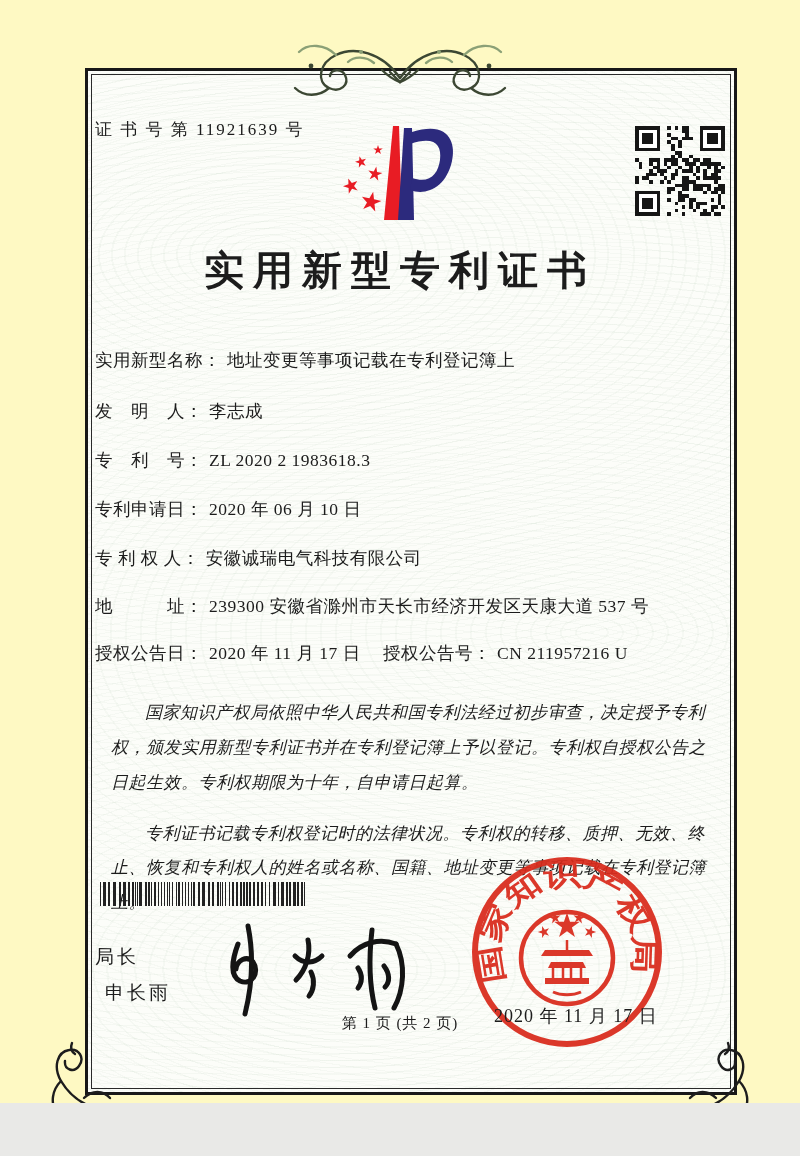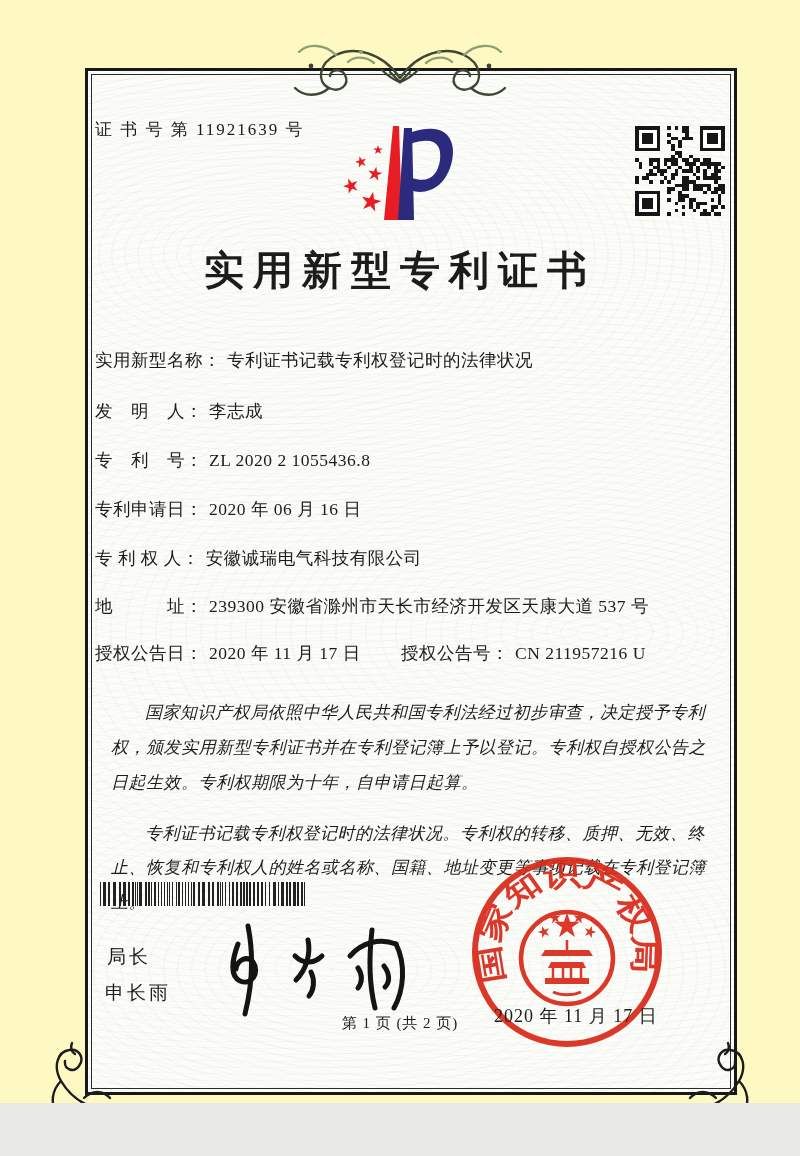--- a/index.html
+++ b/index.html
@@ -21,21 +21,21 @@
   .frame::after{content:"";position:absolute;inset:3px;border:1px solid #2a2a2a;}
   .abs{position:absolute;}
   .cert-number{left:95px;top:118px;font-size:17px;letter-spacing:2px;}
   .title{left:0;top:243px;width:800px;text-align:center;font-size:40px;font-weight:700;letter-spacing:9px;}
   .field{left:95px;font-size:17.5px;white-space:nowrap;}
   .field .lbl{letter-spacing:.5px;}
   .field .val{margin-left:6px;letter-spacing:.5px;}
   .paras{left:95px;top:680px;width:642px;font-size:17px;line-height:2.05;
          font-style:italic;letter-spacing:.5px;}
   .paras p{margin:16px;text-indent:2em;}
-  .sig-title{left:95px;top:944px;font-family:"Liberation Sans","DejaVu Sans",sans-serif;font-size:19px;letter-spacing:3px;margin-left:12px;}
+  .sig-title{left:95px;top:944px;font-family:"Liberation Sans","DejaVu Sans",sans-serif;font-size:19px;letter-spacing:3px;}
   .sig-name{left:105px;top:980px;font-family:"Liberation Sans","DejaVu Sans",sans-serif;font-size:19px;letter-spacing:3px;}
   .seal-date{left:494px;top:1004px;font-size:18px;letter-spacing:1px;z-index:6;}
   .page-num{left:0;top:1014px;width:800px;text-align:center;font-size:15px;letter-spacing:1px;}
   .back-note{left:0;top:1107px;width:800px;text-align:center;font-size:17px;font-style:italic;letter-spacing:2px;}
   svg{display:block;}
 </style>
 </head>
 <body>
 
 <div class="page">
@@ -271,41 +271,41 @@
       <rect x="19" y="1" width="5" height="5" fill="#fff"></rect>
       <rect x="20" y="2" width="3" height="3"></rect>
       <rect x="0" y="18" width="7" height="7"></rect>
       <rect x="1" y="19" width="5" height="5" fill="#fff"></rect>
       <rect x="2" y="20" width="3" height="3"></rect>
     </svg>
 
   <div class="abs title">实用新型专利证书</div>
 
   <div class="abs field" style="top:348px">
-    <span class="lbl">实用新型名称：</span><span class="val">专利证书记载专利权登记时的法律状况</span>
+    <span class="lbl">实用新型名称：</span><span class="val">地址变更等事项记载在专利登记簿上</span>
   </div>
   <div class="abs field" style="top:399px">
     <span class="lbl">发　明　人：</span><span class="val">李志成</span>
   </div>
   <div class="abs field" style="top:448px">
-    <span class="lbl">专　利　号：</span><span class="val">ZL 2020 2 1055436.8</span>
+    <span class="lbl">专　利　号：</span><span class="val">ZL 2020 2 1983618.3</span>
   </div>
   <div class="abs field" style="top:497px">
-    <span class="lbl">专利申请日：</span><span class="val">2020 年 06 月 16 日</span>
+    <span class="lbl">专利申请日：</span><span class="val">2020 年 06 月 10 日</span>
   </div>
   <div class="abs field" style="top:546px">
     <span class="lbl">专 利 权 人：</span><span class="val">安徽诚瑞电气科技有限公司</span>
   </div>
   <div class="abs field" style="top:594px">
     <span class="lbl">地　　　址：</span><span class="val">239300  安徽省滁州市天长市经济开发区天康大道 537 号</span>
   </div>
   <div class="abs field" style="top:641px">
     <span class="lbl">授权公告日：</span><span class="val">2020 年 11 月 17 日</span>
   </div>
-  <div class="abs field" style="top:641px;left:401px">
+  <div class="abs field" style="top:641px;left:383px">
     <span class="lbl">授权公告号：</span><span class="val">CN 211957216 U</span>
   </div>
 
   <div class="abs paras">
     <p>国家知识产权局依照中华人民共和国专利法经过初步审查，决定授予专利权，颁发实用新型专利证书并在专利登记簿上予以登记。专利权自授权公告之日起生效。专利权期限为十年，自申请日起算。</p>
     <p>专利证书记载专利权登记时的法律状况。专利权的转移、质押、无效、终止、恢复和专利权人的姓名或名称、国籍、地址变更等事项记载在专利登记簿上。</p>
   </div>
 
   <svg class="abs" id="barcode-svg" style="left:100px;top:882px;" width="210" height="24" viewBox="0 0 210 24" fill="#222" shape-rendering="crispEdges">
       <rect x="0" y="0" width="1" height="24"></rect>

